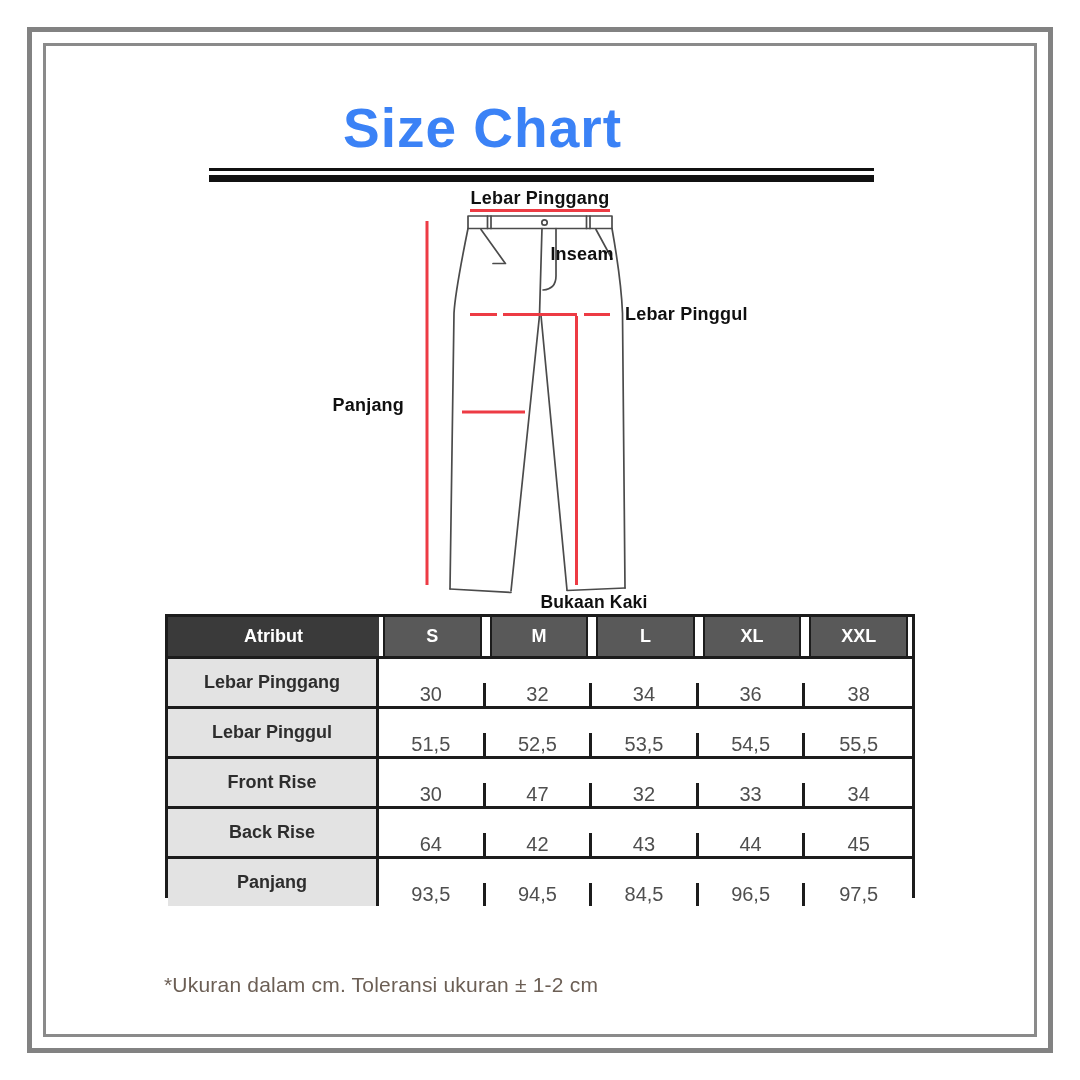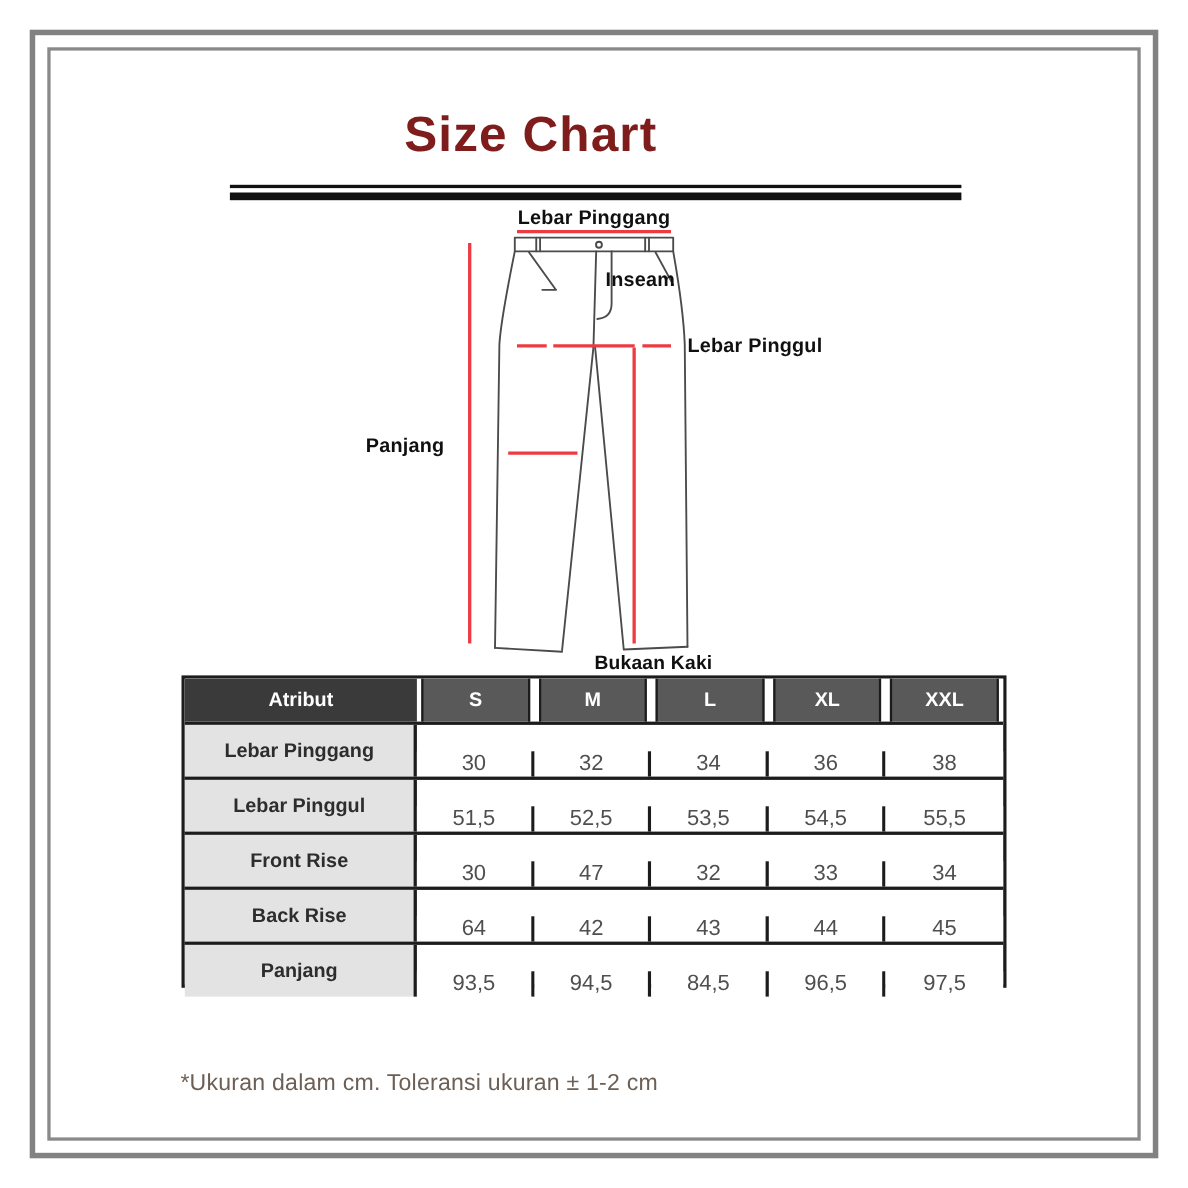--- a/index.html
+++ b/index.html
@@ -13,21 +13,21 @@
     position:absolute;left:27px;top:27px;width:1026px;height:1026px;
     border:5px solid #828282;box-sizing:border-box;
   }
   .frame-inner{
     position:absolute;left:43px;top:43px;width:994px;height:994px;
     border:3px solid #8a8a8a;box-sizing:border-box;
   }
   
   .title{
     position:absolute;left:0;top:96px;width:965px;text-align:center;
-    font-size:45px;font-weight:bold;color:#7f1d1d;letter-spacing:1px;
+    font-size:55px;font-weight:bold;color:#3b82f6;letter-spacing:1px;
   }
   .rule-thin{position:absolute;left:209px;top:168px;width:665px;height:3px;background:#111;}
   .rule-thick{position:absolute;left:209px;top:175px;width:665px;height:7px;background:#111;}
 
   
   .diagram{position:absolute;left:320px;top:185px;width:440px;height:435px;}
   .diagram svg{width:100%;height:100%;display:block;}
   .outline{stroke:#4b4b4b;stroke-width:1.7;fill:none;stroke-linecap:round;stroke-linejoin:round;}
   .measure{stroke:#ED3B44;stroke-width:3;fill:none;stroke-linecap:butt;}
   .dlabel{font-family:"Liberation Sans","DejaVu Sans",sans-serif;font-weight:bold;

